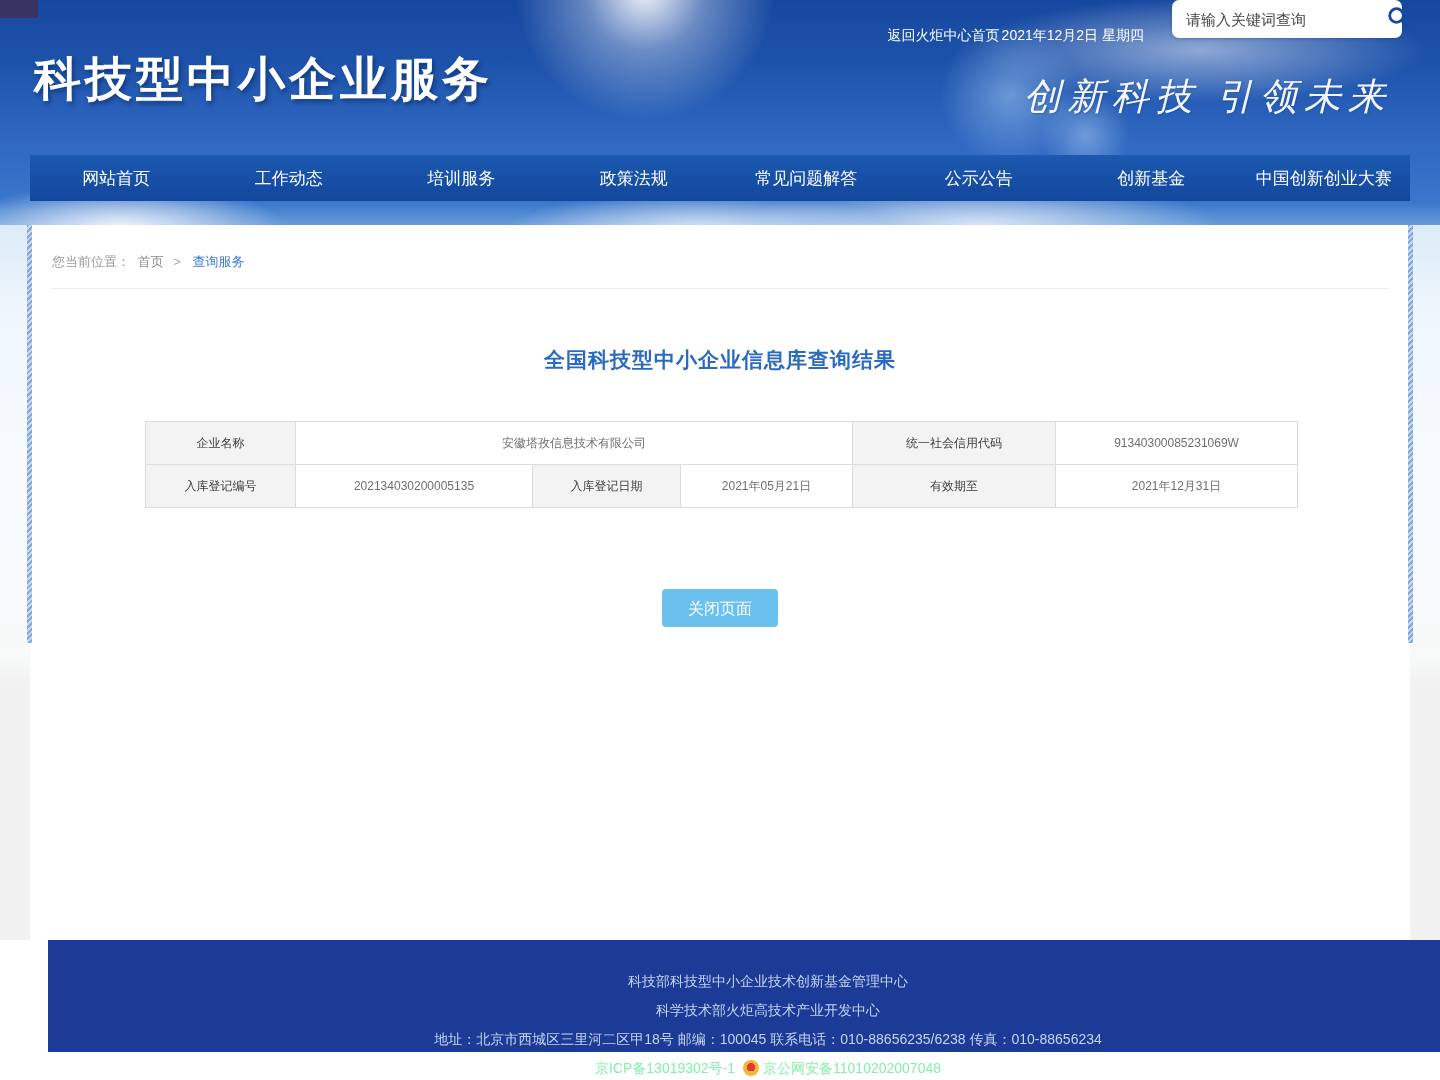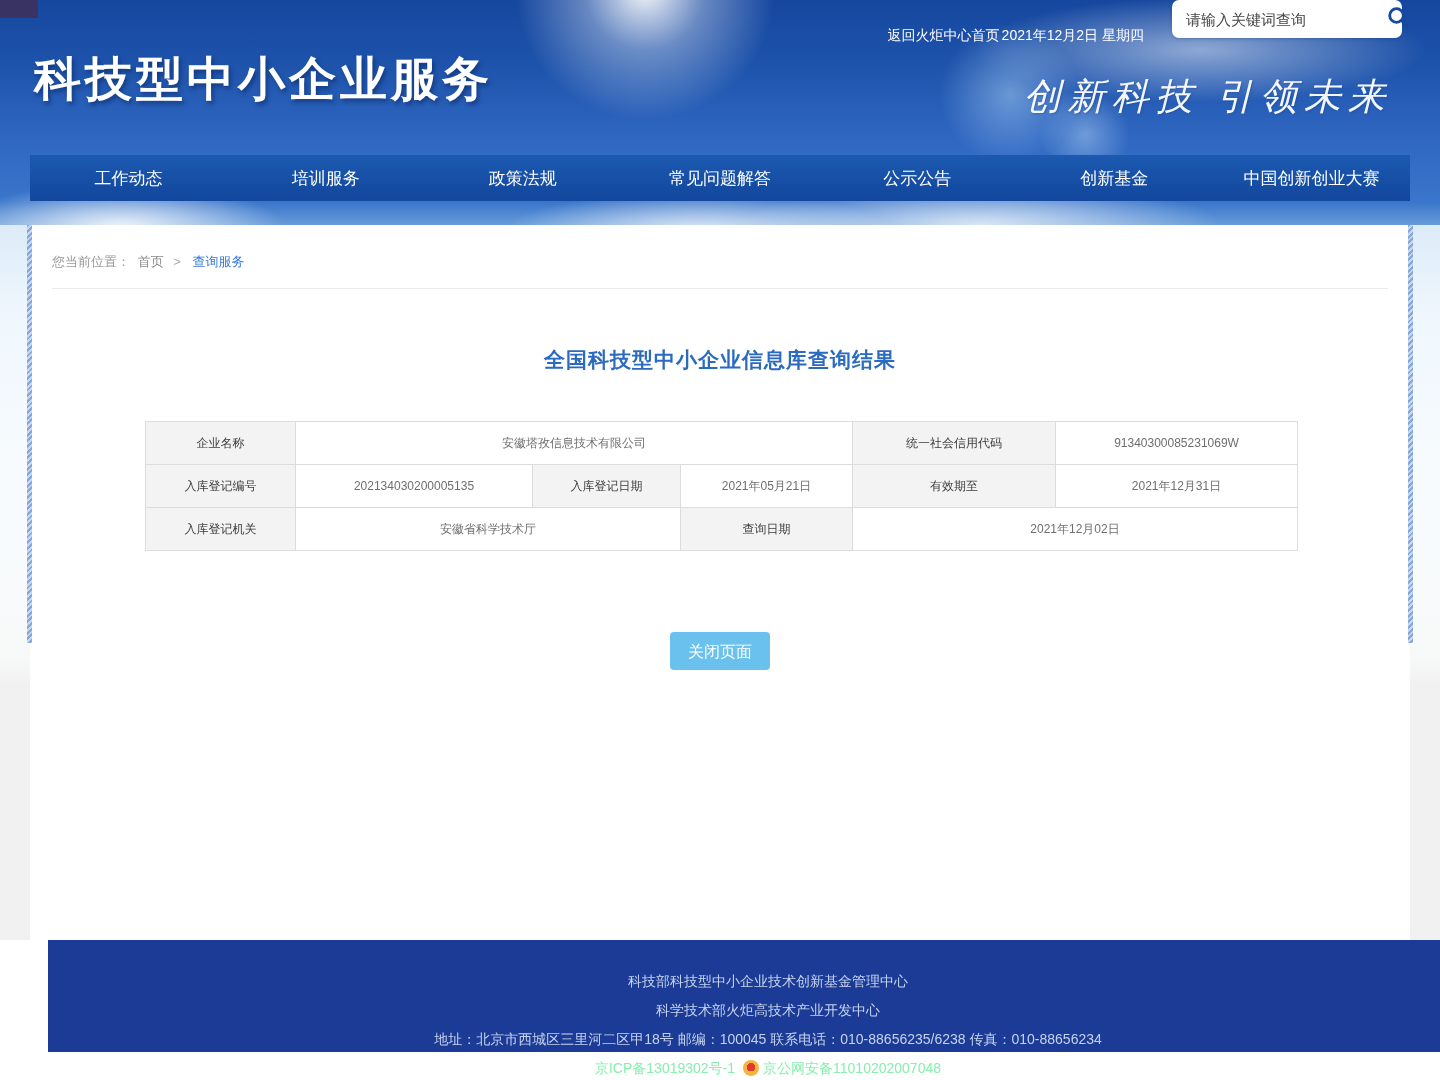--- a/index.html
+++ b/index.html
@@ -93,21 +93,21 @@
   }
   .info-table td{
     border:1px solid #dcdcdc;height:42px;text-align:center;vertical-align:middle;
     font-size:12px;padding:0 6px;overflow:hidden;white-space:nowrap;
   }
   .info-table td.hcell{background:#f3f3f3;color:#3c3c3c;}
   .info-table td.vcell{background:#fff;color:#6e6e6e;}
 
   .btn-row{text-align:center;margin-top:81px;}
   .close-btn{
-    display:inline-block;width:100px;height:38px;line-height:38px;
+    display:inline-block;width:116px;height:38px;line-height:38px;
     background:#6bc1ee;color:#fff;font-size:16px;border:none;border-radius:4px;
     cursor:pointer;font-family:"Liberation Sans","DejaVu Sans",sans-serif;
   }
 
   
   .footer{
     position:absolute;top:940px;left:0;width:1440px;height:112px;
     background:#1b3b96;color:#c6d3ee;font-size:14px;text-align:center;
     box-sizing:border-box;padding-top:27px;line-height:29px;margin-left:48px;
   }
@@ -139,20 +139,21 @@
           <svg width="23" height="23" viewBox="0 0 23 23">
             <circle cx="9.5" cy="9.5" r="6.8" fill="none" stroke="#16489f" stroke-width="2.8"></circle>
             <line x1="14.8" y1="14.8" x2="20" y2="20" stroke="#16489f" stroke-width="3" stroke-linecap="round"></line>
           </svg>
         </span>
       </button>
     </div>
   </div>
 
   <div class="nav">
+    <div class="nav-item">网站首页</div>
     <div class="nav-item">工作动态</div>
     <div class="nav-item">培训服务</div>
     <div class="nav-item">政策法规</div>
     <div class="nav-item">常见问题解答</div>
     <div class="nav-item">公示公告</div>
     <div class="nav-item">创新基金</div>
     <div class="nav-item">中国创新创业大赛</div>
   </div>
 
   <div class="underlay"></div>
@@ -185,26 +186,20 @@
         <td class="vcell">91340300085231069W</td>
       </tr>
       <tr>
         <td class="hcell">入库登记编号</td>
         <td class="vcell">202134030200005135</td>
         <td class="hcell">入库登记日期</td>
         <td class="vcell">2021年05月21日</td>
         <td class="hcell">有效期至</td>
         <td class="vcell">2021年12月31日</td>
       </tr>
-      <tr>
-        <td class="hcell">入库登记机关</td>
-        <td class="vcell" colspan="2">安徽省科学技术厅</td>
-        <td class="hcell">查询日期</td>
-        <td class="vcell" colspan="2">2021年12月02日</td>
-      </tr>
     </tbody>
       </table>
 
     <div class="btn-row">
       <button class="close-btn">关闭页面</button>
     </div>
 
   </div>
 
   <div class="footer">

